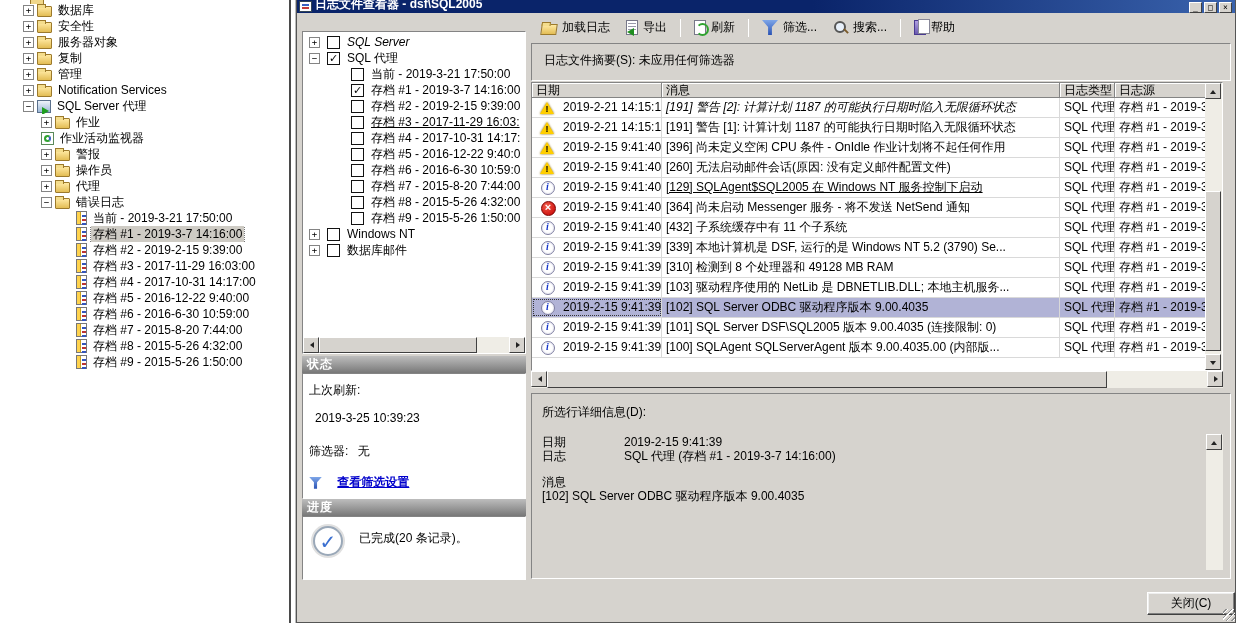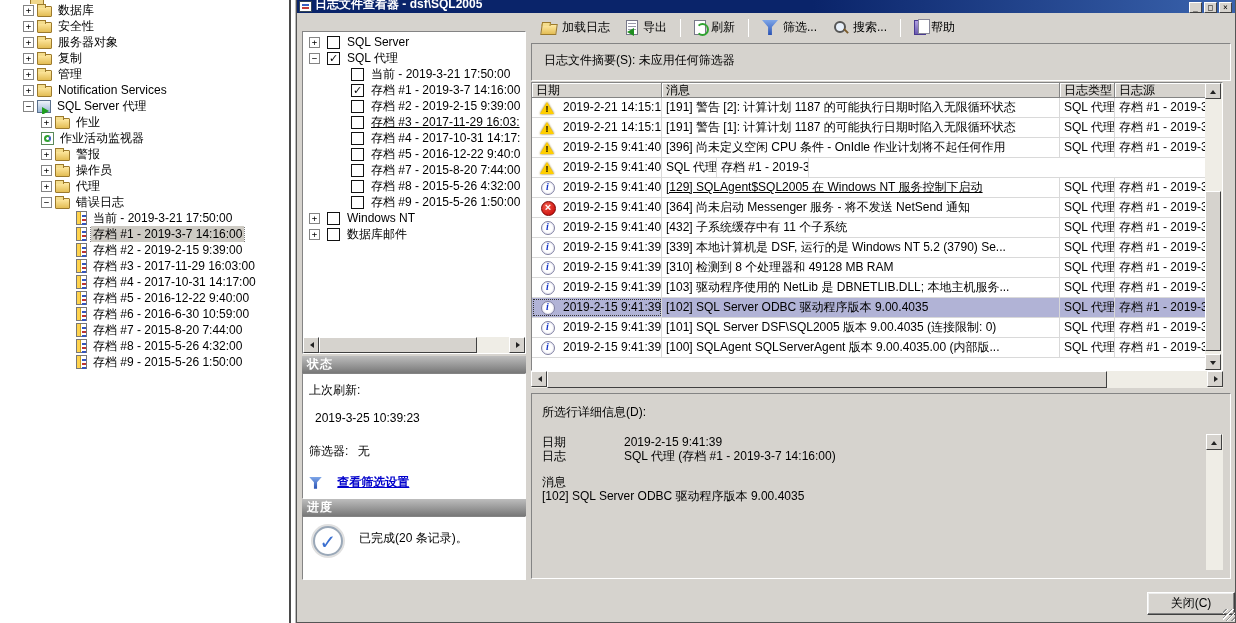--- a/index.html
+++ b/index.html
@@ -248,21 +248,21 @@
         <span class="t-btn">□</span>
         <span class="t-btn">×</span>
       </span>
     </div>
 
     <div class="abs lp-tree">
       <div id="log-tree" style="padding-top:2px">
           <div class="ltrow lvl1">
             <span class="plusbox">+</span>
             <span class="cb"></span>
-            <span class="tlbl" style="margin-left: 0px;">SQL Server</span>
+            <span class="tlbl" style="margin-left: 0px; font-style: italic;">SQL Server</span>
           </div>
           <div class="ltrow lvl1">
             <span class="plusbox">−</span>
             <span class="cb on">✓</span>
             <span class="tlbl" style="margin-left: 0px;">SQL 代理</span>
           </div>
           <div class="ltrow lvl2">
             <span class="cb"></span>
             <span class="tlbl" style="margin-left: 0px;">当前 - 2019-3-21 17:50:00</span>
           </div>
@@ -278,20 +278,24 @@
             <span class="cb"></span>
             <span class="tlbl" style="margin-left: 0px; text-decoration: underline;">存档 #3 - 2017-11-29 16:03:</span>
           </div>
           <div class="ltrow lvl2">
             <span class="cb"></span>
             <span class="tlbl" style="margin-left: 0px;">存档 #4 - 2017-10-31 14:17:</span>
           </div>
           <div class="ltrow lvl2">
             <span class="cb"></span>
             <span class="tlbl" style="margin-left: 0px;">存档 #5 - 2016-12-22 9:40:0</span>
+          </div>
+          <div class="ltrow lvl2">
+            <span class="cb"></span>
+            <span class="tlbl" style="margin-left: 0px;">存档 #6 - 2016-6-30 10:59:0</span>
           </div>
           <div class="ltrow lvl2">
             <span class="cb"></span>
             <span class="tlbl" style="margin-left: 0px;">存档 #7 - 2015-8-20 7:44:00</span>
           </div>
           <div class="ltrow lvl2">
             <span class="cb"></span>
             <span class="tlbl" style="margin-left: 0px;">存档 #8 - 2015-5-26 4:32:00</span>
           </div>
           <div class="ltrow lvl2">
@@ -379,21 +383,21 @@
           <span class="gh" style="width: 398px;">消息</span>
           <span class="gh" style="width: 55px;">日志类型</span>
           <span class="gh" style="width: 92px;">日志源</span>
         </div>
       <div id="grid-body">
           <div class="grow">
             <span class="gc gc-date" style="width: 130px;">
               <span class="sev ic-warning"></span>
               <span class="gdate">2019-2-21 14:15:13</span>
             </span>
-            <span class="gc" style="width: 398px;">[191] 警告 [2]: 计算计划 1187 的可能执行日期时陷入无限循环状态</span>
+            <span class="gc" style="width: 398px; font-style: italic;">[191] 警告 [2]: 计算计划 1187 的可能执行日期时陷入无限循环状态</span>
             <span class="gc" style="width: 55px;">SQL 代理</span>
             <span class="gc" style="width: 92px;">存档 #1 - 2019-3</span>
           </div>
           <div class="grow">
             <span class="gc gc-date" style="width: 130px;">
               <span class="sev ic-warning"></span>
               <span class="gdate">2019-2-21 14:15:13</span>
             </span>
             <span class="gc" style="width: 398px;">[191] 警告 [1]: 计算计划 1187 的可能执行日期时陷入无限循环状态</span>
             <span class="gc" style="width: 55px;">SQL 代理</span>
@@ -406,20 +410,21 @@
             </span>
             <span class="gc" style="width: 398px;">[396] 尚未定义空闲 CPU 条件 - OnIdle 作业计划将不起任何作用</span>
             <span class="gc" style="width: 55px;">SQL 代理</span>
             <span class="gc" style="width: 92px;">存档 #1 - 2019-3</span>
           </div>
           <div class="grow">
             <span class="gc gc-date" style="width: 130px;">
               <span class="sev ic-warning"></span>
               <span class="gdate">2019-2-15 9:41:40</span>
             </span>
+            <span class="gc" style="width: 398px;">[260] 无法启动邮件会话(原因: 没有定义邮件配置文件)</span>
             <span class="gc" style="width: 55px;">SQL 代理</span>
             <span class="gc" style="width: 92px;">存档 #1 - 2019-3</span>
           </div>
           <div class="grow">
             <span class="gc gc-date" style="width: 130px;">
               <span class="sev ic-info"></span>
               <span class="gdate">2019-2-15 9:41:40</span>
             </span>
             <span class="gc" style="width: 398px; text-decoration: underline;">[129] SQLAgent$SQL2005 在 Windows NT 服务控制下启动</span>
             <span class="gc" style="width: 55px;">SQL 代理</span>

